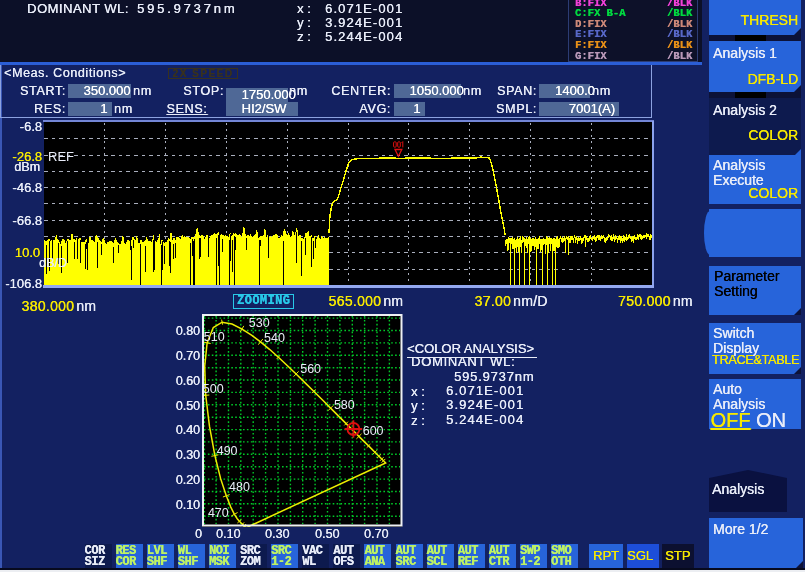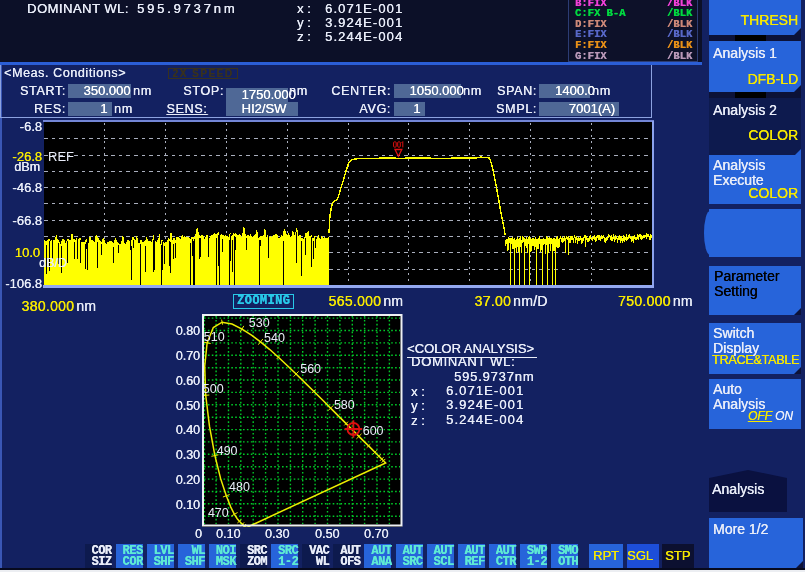--- a/index.html
+++ b/index.html
@@ -5,22 +5,22 @@
 html,body{width:805px;height:572px;background:#132161;overflow:hidden;
  font-family:"Liberation Sans",sans-serif;text-shadow:0.3px 0 0 currentColor;}
 .abs{position:absolute;}
 .wht{color:#e8ecf8;}
 .yel{color:#f6e800;}
 .btn{position:absolute;background:#2764da;}
 .dkbtn{position:absolute;background:#0d1a4e;}
 .notch{position:absolute;right:0;bottom:0;width:0;height:0;
  border-left:7px solid transparent;border-bottom:7px solid #0d1238;}
 .sm{position:absolute;top:544px;height:24px;width:27px;font-family:"Liberation Mono",monospace;font-size:12px;font-weight:bold;
- line-height:11px;text-align:right;padding-top:1.5px;letter-spacing:-0.5px;}
-.smb{background:#2764da;color:#5eead4;}
+ line-height:11px;text-align:left;padding-top:1.5px;letter-spacing:-0.5px;}
+.smb{background:#2764da;color:#bef264;}
 .smd{background:#0d1a4e;color:#e8ecf8;}
 .mlabel{position:absolute;font-size:12.5px;color:#e8ecf8;letter-spacing:0.7px;}
 .mval{position:absolute;background:#4f6896;color:#fff;font-size:13px;text-align:right;
  padding:0 4px 0 16px;height:14px;line-height:14px;}
 </style></head>
 <body>
 
 <div class="abs" style="left:0;top:62px;width:2px;height:506px;background:#3a57b5;"></div>
 <div class="abs" style="left:0;top:0;width:702px;height:62px;background:#0c1028;"></div>
 <div class="abs wht" style="left:27px;top:1px;font-size:13px;letter-spacing:0.5px;">DOMINANT WL:</div>
@@ -352,21 +352,21 @@
  <div class="abs" style="left:5px;top:3px;font-size:14px;line-height:15px;color:#000000;">Parameter<br>Setting</div>
  <div class="notch"></div>
   </div>
 <div class="btn" style="left:709px;top:323px;width:92px;height:51px;padding-left:32px;">
  <div class="abs wht" style="left:4px;top:3px;font-size:14px;line-height:15px;">Switch<br>Display</div>
  <div class="abs yel" style="left:3px;top:29.5px;font-size:12.5px;letter-spacing:-0.2px;">TRACE&amp;TABLE</div>
  <div class="notch"></div>
   </div>
 <div class="btn" style="left:709px;top:379px;width:92px;height:49.5px;">
  <div class="abs wht" style="left:4px;top:3px;font-size:14px;line-height:15px;">Auto<br>Analysis</div>
- <div class="abs" style="right:8px;top:30px;font-size:12px;font-style:italic;"><span class="yel" style="text-decoration:underline;">OFF</span><span class="wht"> ON</span></div>
+ <div class="abs" style="right:15px;top:30px;font-size:20px;"><span class="yel" style="text-decoration:underline;">OFF</span><span class="wht"> ON</span></div>
   </div>
 <div class="abs" style="left:709px;top:470px;width:78px;height:42px;">
  <svg width="78" height="42" viewBox="0 0 78 42">
       <path d="M0,8 L39,0 L78,8 L78,42 L0,42 Z" fill="#0a1140"></path>
     </svg>
  <div class="abs wht" style="left:3px;top:11px;font-size:14px;">Analysis</div></div>
 <div class="btn" style="left:709px;top:518px;width:94px;height:49.5px;">
  <div class="abs wht" style="left:4px;top:3px;font-size:14px;">More 1/2</div>
  <div class="notch"></div>
   </div>

